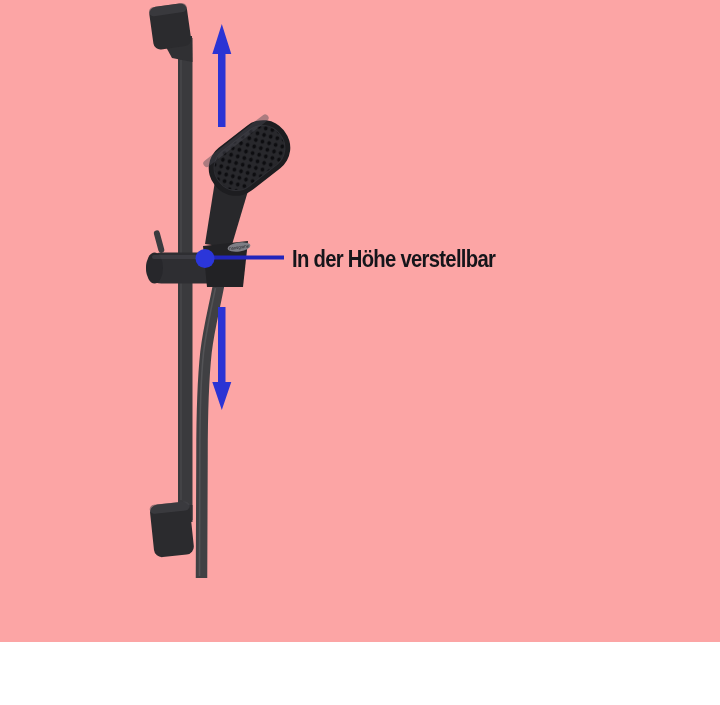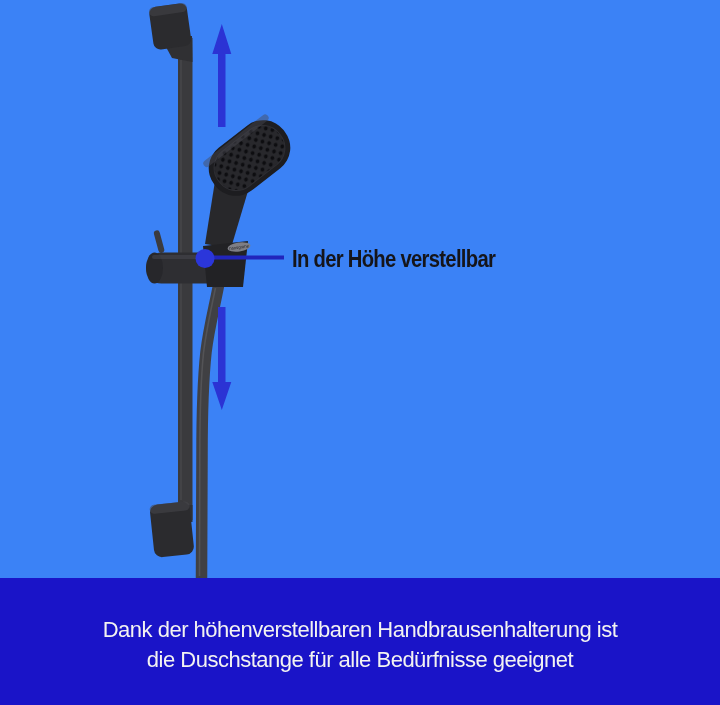--- a/index.html
+++ b/index.html
@@ -1,21 +1,21 @@
 <!DOCTYPE html>
 <html><head>
 <meta charset="utf-8">
 <style>
   html,body{margin:0;padding:0;}
   body{
     width:720px;height:705px;overflow:hidden;background:#ffffff;
     font-family:"Liberation Sans",sans-serif;
   }
   .frame{position:relative;width:720px;height:705px;}
-  .stage{position:relative;width:720px;height:642px;background:#3b82f6;}
+  .stage{position:relative;width:720px;height:642px;background:#fca5a5;}
   .stage svg{position:absolute;left:0;top:0;}
   .callout-label{
     position:absolute;left:292px;top:247px;
     font-size:23px;font-weight:bold;line-height:24px;
     letter-spacing:-0.8px;color:#15151a;white-space:nowrap;
     transform:scaleX(.88);transform-origin:left center;
   }
   .banner{
     position:absolute;left:0;top:578px;width:720px;height:127px;
     background:#1A14C8;color:#F3F3F1;
@@ -91,18 +91,14 @@
       <polygon points="218,127 218,54 212.3,54 221.8,24 231.3,54 225.5,54 225.5,127" fill="#2B33D4"></polygon>
       <polygon points="218,307 225.5,307 225.5,382 231.3,382 221.8,410 212.3,382 218,382" fill="#2B33D4"></polygon>
 
       <line x1="207" y1="257.5" x2="284" y2="257.5" stroke-width="4" stroke="#2125BC"></line>
       <circle cx="205" cy="258.5" r="9.5" fill="#2B36DA"></circle>
     </svg>
 
     <div class="callout-label">In der Höhe verstellbar</div>
   </div>
 
-  <div class="banner">
-    <div class="line">Dank der höhenverstellbaren Handbrausenhalterung ist</div>
-    <div class="line">die Duschstange für alle Bedürfnisse geeignet</div>
-  </div>
 
 </div>
 
 </body></html>

